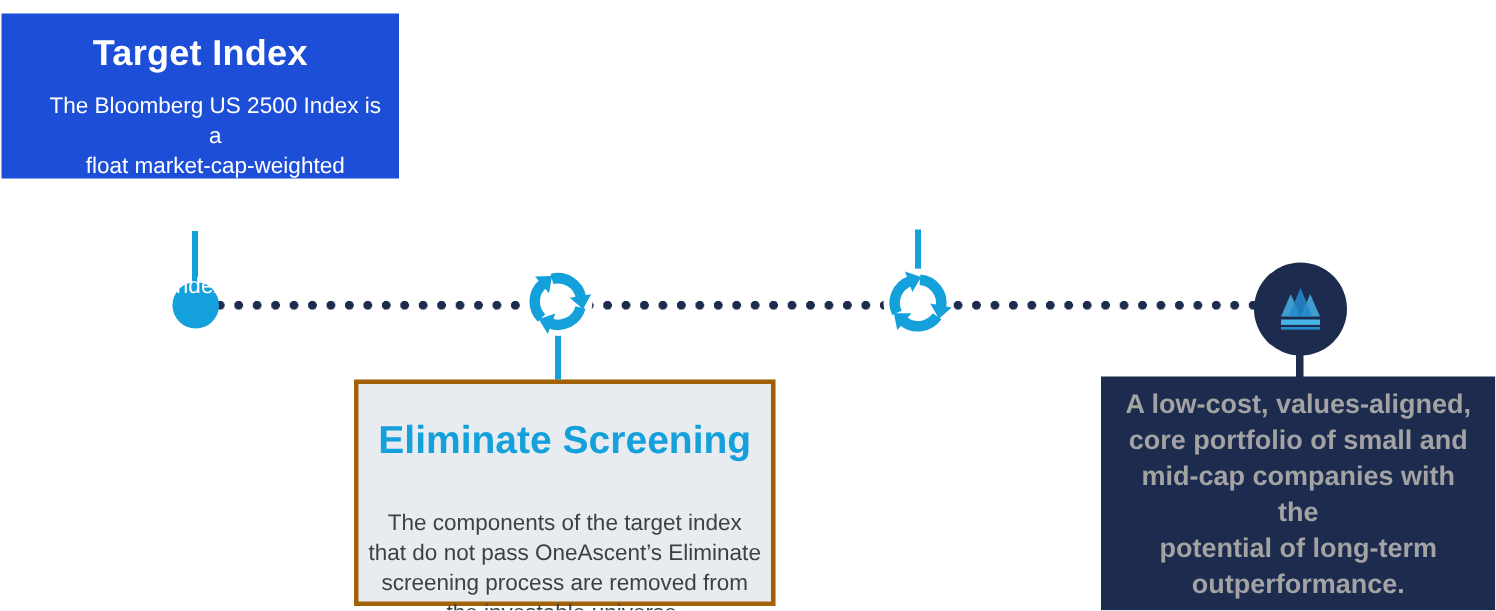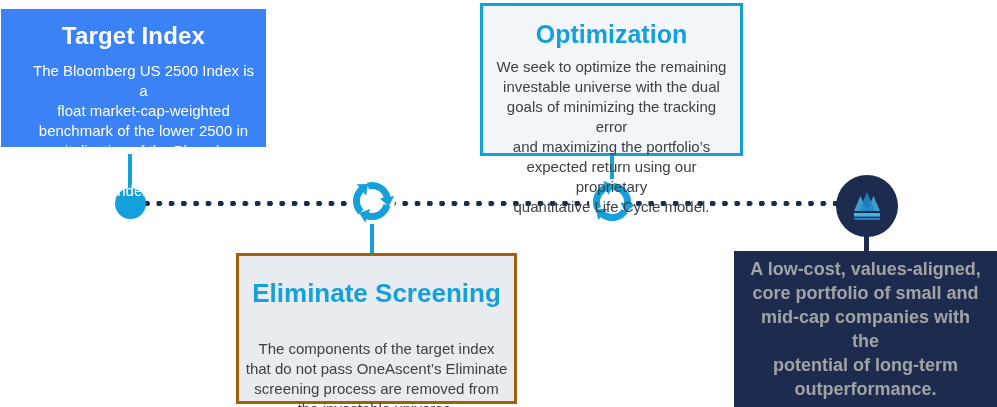--- a/index.html
+++ b/index.html
@@ -18,21 +18,21 @@
   .vline.navy{background:#1c2b4e;width:5px;}
   .c1{left:128px;top:154px;height:40px;}
   .c2{left:370px;top:218px;height:37px;}
   .c3{left:610px;top:153px;height:30px;}
   .c4{left:864px;top:230px;height:24px;}
   
   .box{position:absolute;box-sizing:border-box;text-align:center;z-index:3;}
   .box h2{margin:0;font-weight:bold;}
   .box p{margin:0;white-space:pre-line;}
   .box-blue{
-    left:1px;top:9px;width:265px;height:138px;background:#3b82f6;color:#ffffff;
+    left:1px;top:9px;width:265px;height:110px;background:#1d4ed8;color:#ffffff;
     padding:13px 8px 0 8px;
   }
   .box-blue h2{font-size:24px;letter-spacing:.2px;}
   .box-blue p{margin-top:11px;font-size:15px;line-height:20px;margin-left:20px;}
   .box-outline h2{color:#14a0db;font-size:26px;}
   .box-outline p{color:#3d4145;font-size:15px;line-height:20px;}
   .box-optimization{
     left:480px;top:3px;width:263px;height:153px;background:#f3f6f9;
     border:3px solid #14a0db;padding:14px 6px 0 6px;
   }
@@ -73,29 +73,20 @@
 
   <div class="box box-blue">
     <h2>Target Index</h2>
     <p>The Bloomberg US 2500 Index is a
 float market-cap-weighted
 benchmark of the lower 2500 in
 capitalization of the Bloomberg US
 3000 Index (B3000).</p>
   </div>
 
-  <div class="box box-outline box-optimization">
-    <h2>Optimization</h2>
-    <p>We seek to optimize the remaining
-investable universe with the dual
-goals of minimizing the tracking error
-and maximizing the portfolio’s
-expected return using our proprietary
-quantitative Life Cycle model.</p>
-  </div>
 
   <div class="box box-outline box-eliminate">
     <h2>Eliminate Screening</h2>
     <p>The components of the target index
 that do not pass OneAscent’s Eliminate
 screening process are removed from
 the investable universe.</p>
   </div>
 
   <div class="box box-navy">

